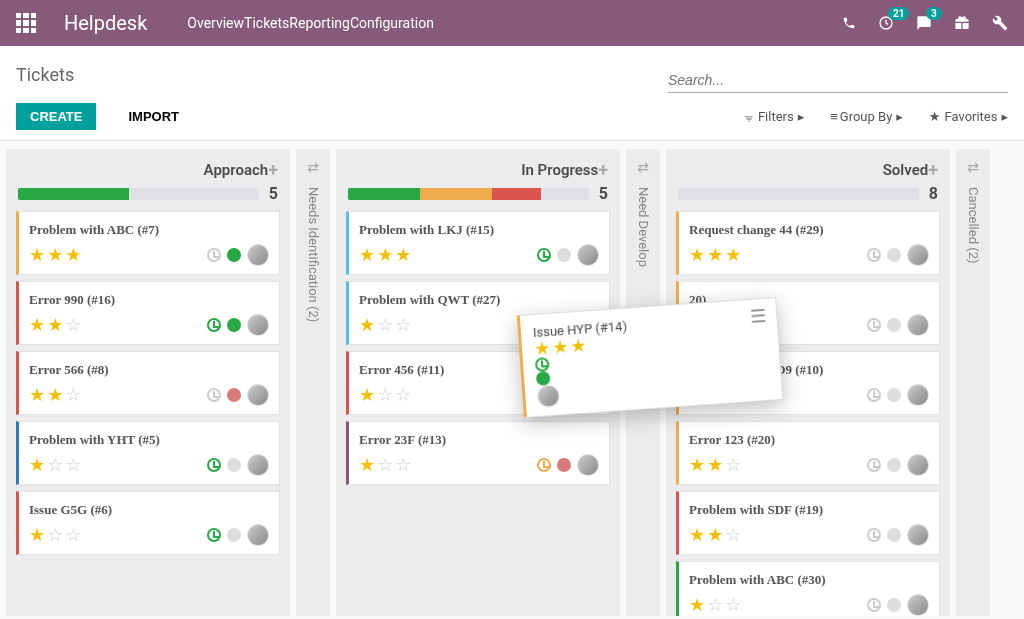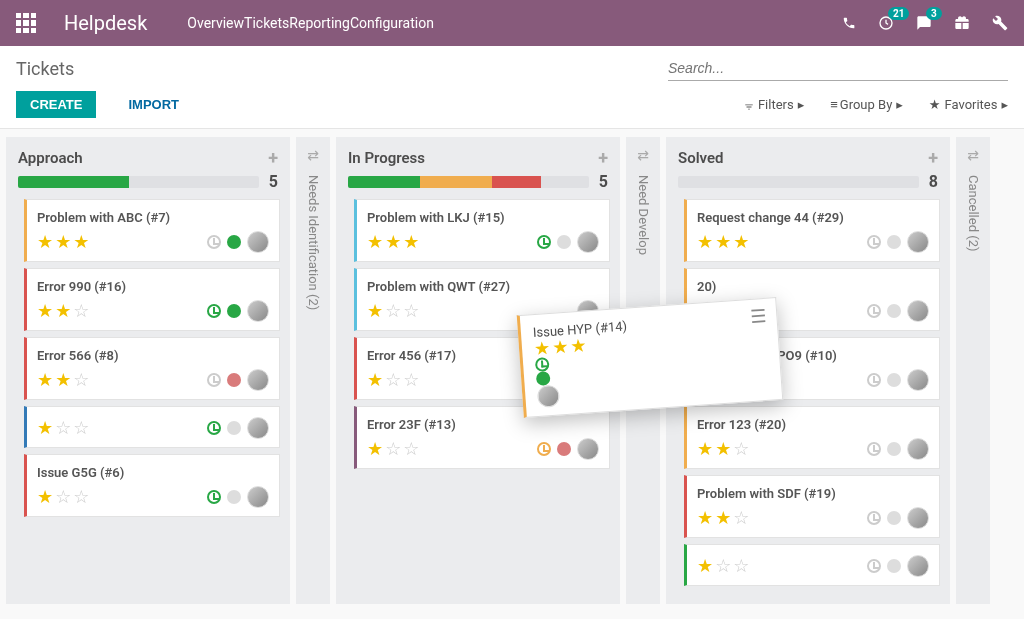--- a/index.html
+++ b/index.html
@@ -11,39 +11,39 @@
 .navbar .brand { font-size: 20px; font-weight: 400; margin-right: 40px; }
 .navbar .menu { display: flex; flex: 1; }
 .navbar .menu a { color: #fff; text-decoration: none; font-size: 14px; cursor: pointer; }
 .navbar .right { display: flex; align-items: center; gap: 22px; }
 .navbar .right .nav-icon { position: relative; color: #fff; cursor: pointer; }
 .badge { position: absolute; top: -8px; left: 10px; background: #00a09d; color: #fff; font-size: 10px; font-weight: bold; padding: 1px 5px; border-radius: 8px; }
 
 .controlbar { background: #fff; padding: 10px 16px 0 16px; border-bottom: 1px solid #e5e5e5; }
 .controlbar .row1 { display: flex; align-items: center; margin-bottom: 10px; }
 .controlbar .breadcrumb { font-size: 18px; color: #666; flex: 1; }
-.controlbar .search { flex: 0 0 340px; border-bottom: 1px solid #aaa; padding: 4px 0; }
+.controlbar .search { flex: 0 0 340px; border-bottom: 1px solid #aaa; padding: 4px 0; margin-top: 12px; }
 .controlbar .search input { border: none; outline: none; width: 100%; font-size: 14px; font-style: italic; color: #888; }
 .controlbar .row2 { display: flex; align-items: center; padding-bottom: 10px; }
 .controlbar .btn { padding: 6px 14px; font-size: 13px; font-weight: bold; cursor: pointer; border: none; text-transform: uppercase; }
 .controlbar .btn.create { background: #00a09d; color: #fff; margin-right: 18px; }
-.controlbar .btn.import { background: transparent; color: #0369a1; }
+.controlbar .btn.import { background: transparent; color: #000000; }
 .controlbar .filters { margin-left: auto; display: flex; gap: 26px; color: #555; font-size: 13px; }
 .controlbar .filters .f { cursor: pointer; display: flex; align-items: flex-end; gap: 4px; }
 
 .board { display: flex; height: calc(619px - 46px - 90px); overflow: hidden; padding: 8px 6px; gap: 0; }
 .column { flex: 0 0 284px; background: #ebecee; margin-right: 6px; display: flex; flex-direction: column; }
-.column-header { padding: 10px 12px 4px 12px; display: flex; align-items: center; }
+.column-header { padding: 10px 12px 4px 12px; display: flex; align-items: center; text-align: right; }
 .column-header .title { font-size: 15px; font-weight: 600; color: #4c4c4c; flex: 1; }
 .column-header .plus { color: #aaa; font-size: 18px; cursor: pointer; font-weight: bold; }
 .progress-row { display: flex; align-items: center; padding: 0 12px 8px 12px; }
 .progress-bar { flex: 1; height: 12px; background: #dfe0e3; border-radius: 2px; overflow: hidden; display: flex; }
 .progress-bar .seg { height: 100%; }
 .count { font-size: 16px; font-weight: bold; color: #4c4c4c; margin-left: 10px; }
-.cards { padding: 0 10px 10px 18px; overflow-y: auto; flex: 1; }
+.cards { padding: 0 10px 10px 10px; overflow-y: auto; flex: 1; font-family: Liberation Serif, serif; }
 .card { background: #fff; border: 1px solid #e2e2e2; margin-bottom: 6px; padding: 10px 10px 8px 10px; position: relative; border-left-width: 3px; }
 .card .title { font-weight: 600; color: #555; margin-bottom: 6px; font-size: 13px; }
 .card .row { display: flex; align-items: center; }
 .stars { display: flex; gap: 2px; }
 .star { font-size: 18px; line-height: 1; }
 .star.filled { color: #f3c000; }
 .star.empty { color: #ccc; }
 .card .meta { margin-left: auto; display: flex; align-items: center; gap: 6px; }
 .clock { width: 14px; height: 14px; border: 2px solid; border-radius: 50%; position: relative; }
 .clock::after { content: ""; position: absolute; width: 4px; height: 5px; border-left: 2px solid; border-bottom: 2px solid; top: 1px; left: 4px; border-color: inherit; }
@@ -182,20 +182,21 @@
               <span class="star empty">☆</span>
             </div>
             <div class="meta">
               <div class="clock" style="border-color:#ccc;color:#ccc"></div>
               <div class="dot" style="background:#d97b7b"></div>
               <div class="avatar"></div>
             </div>
           </div>
       </div>
         <div class="card" style="border-left-color:#337ab7">
+        <div class="title">Problem with YHT (#5)</div>
         <div class="row">
             <div class="stars">
               <span class="star filled">★</span>
               <span class="star empty">☆</span>
               <span class="star empty">☆</span>
             </div>
             <div class="meta">
               <div class="clock" style="border-color:#28a745;color:#28a745"></div>
               <div class="dot" style="background:#ddd"></div>
               <div class="avatar"></div>
@@ -259,21 +260,21 @@
               <span class="star filled">★</span>
               <span class="star empty">☆</span>
               <span class="star empty">☆</span>
             </div>
             <div class="meta">
               <div class="avatar"></div>
             </div>
           </div>
       </div>
         <div class="card" style="border-left-color:#d9534f">
-        <div class="title">Error 456 (#17)</div>
+        <div class="title">Error 456 (#11)</div>
         <div class="row">
             <div class="stars">
               <span class="star filled">★</span>
               <span class="star empty">☆</span>
               <span class="star empty">☆</span>
             </div>
             <div class="meta">
               <div class="clock" style="border-color:#d9534f;color:#d9534f"></div>
               <div class="dot" style="background:#d97b7b"></div>
               <div class="avatar"></div>
@@ -382,20 +383,21 @@
               <span class="star empty">☆</span>
             </div>
             <div class="meta">
               <div class="clock" style="border-color:#ccc;color:#ccc"></div>
               <div class="dot" style="background:#ddd"></div>
               <div class="avatar"></div>
             </div>
           </div>
       </div>
         <div class="card" style="border-left-color:#28a745">
+        <div class="title">Problem with ABC (#30)</div>
         <div class="row">
             <div class="stars">
               <span class="star filled">★</span>
               <span class="star empty">☆</span>
               <span class="star empty">☆</span>
             </div>
             <div class="meta">
               <div class="clock" style="border-color:#ccc;color:#ccc"></div>
               <div class="dot" style="background:#ddd"></div>
               <div class="avatar"></div>

